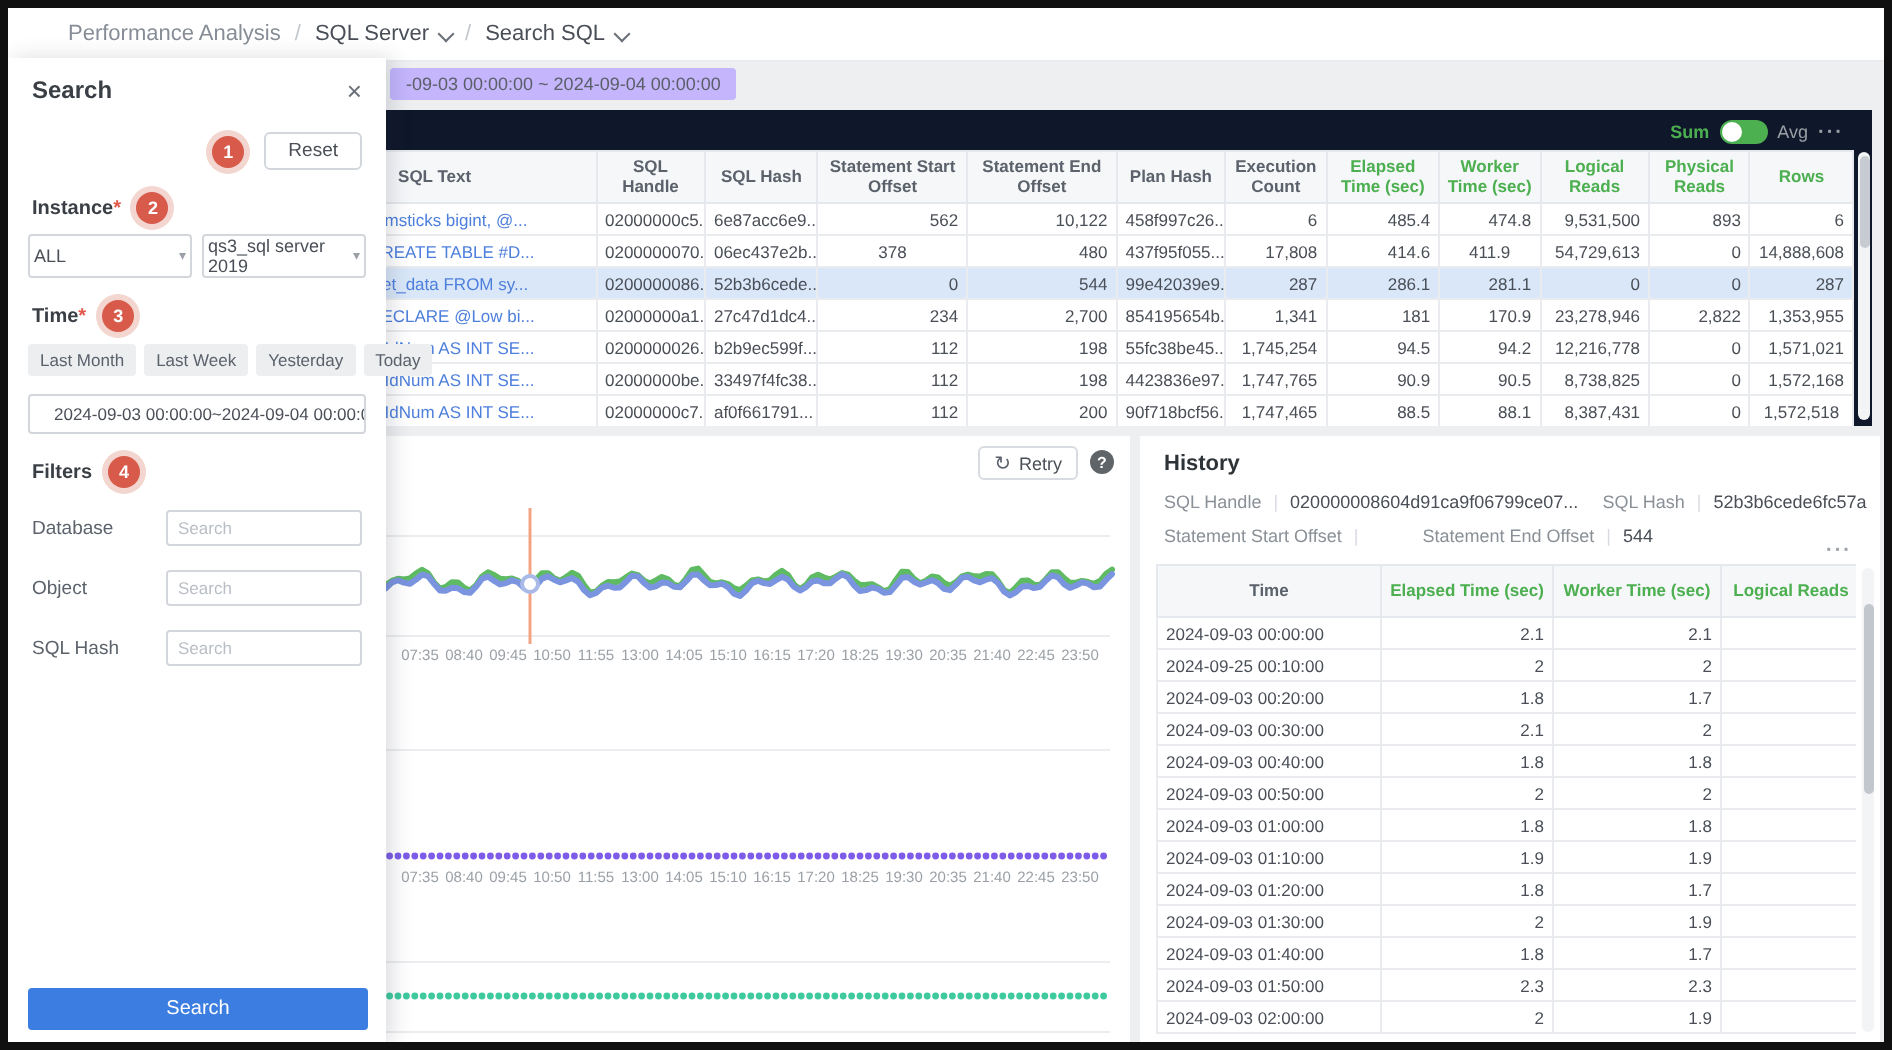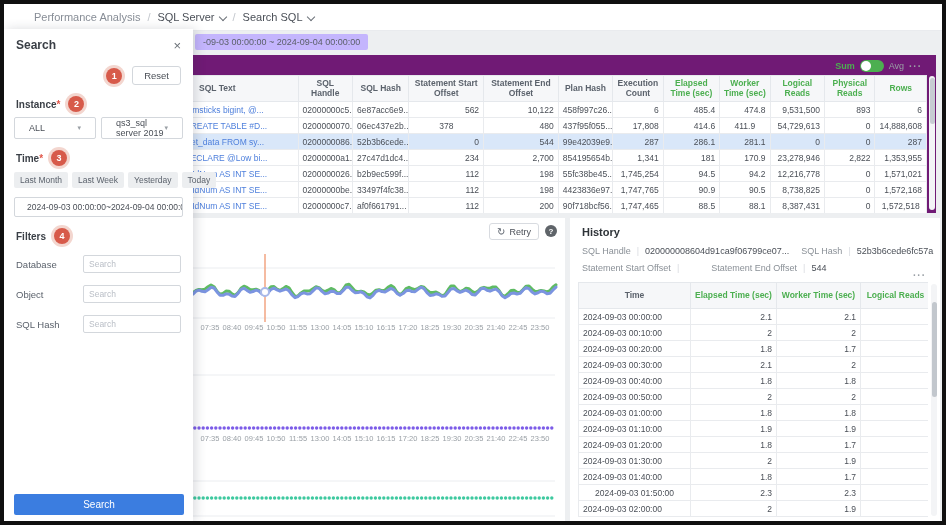--- a/index.html
+++ b/index.html
@@ -11,21 +11,21 @@
   .crumb-muted{color:#878d96;}
   .sep{color:#c3c7cd;}
   .chev{display:inline-block;width:5px;height:5px;border-right:1.3px solid #6a7077;border-bottom:1.3px solid #6a7077;
         transform:rotate(45deg);margin-left:5px;vertical-align:2px;}
   .crumb-item{display:flex;align-items:center;}
   
   .content{position:absolute;top:26px;left:0;right:0;bottom:0;}
   .chip{position:absolute;left:191px;top:4px;height:16px;background:#c4b5fd;border-radius:2px;display:flex;
         align-items:center;padding:0 8px;font-size:9px;color:#5a5f68;}
   
-  .results{position:absolute;left:6px;top:25px;width:926px;height:158px;background:#701a75;}
+  .results{position:absolute;left:6px;top:25px;width:926px;height:158px;background:#0f172a;}
   .aggrow{position:absolute;top:5px;right:14px;display:flex;align-items:center;gap:5px;font-size:9px;}
   .sum{color:#4caf50;font-weight:bold;}
   .avg{color:#9aa0a6;}
   .switch{width:24px;height:12px;border-radius:6px;background:#4caf50;position:relative;}
   .knob{position:absolute;left:1px;top:1px;width:10px;height:10px;border-radius:50%;background:#fff;}
   .dots{color:#9aa0a6;font-size:10px;letter-spacing:1px;font-weight:bold;}
   .tablewrap{position:absolute;top:20px;left:0;right:9px;bottom:0;overflow:hidden;}
   table.dt{border-collapse:collapse;table-layout:fixed;width:100%;font-size:8.5px;color:#4a4f57;}
   .dt th{background:#f6f7f9;border:1px solid #e5e8ec;font-size:8.5px;font-weight:bold;color:#5b626c;text-align:center;
          height:25px;line-height:1.15;padding:0 3px;overflow:hidden;}
@@ -64,21 +64,21 @@
   .closex{font-size:13px;color:#6a7077;font-weight:normal;line-height:1;}
   .resetrow{display:flex;justify-content:flex-end;align-items:center;gap:10px;padding:10px 12px 0;}
   .badge{width:16px;height:16px;border-radius:50%;background:#d75a4a;color:#fff;font-size:9px;font-weight:bold;
          display:flex;align-items:center;justify-content:center;box-shadow:0 0 0 3px #f3d6cf;flex:0 0 auto;}
   .resetbtn{border:1px solid #d3d7dc;border-radius:3px;background:#fff;font-size:9.5px;color:#4a4f57;padding:3px 11px;
             font-family:"Liberation Sans",sans-serif;text-align:right;}
   .fieldlabel{font-size:10px;font-weight:bold;color:#3a3f46;display:flex;align-items:center;gap:8px;padding:11px 12px 5px;}
   .req{color:#e2574a;}
   .selectrow{display:flex;gap:5px;padding:0 10px;}
   .select{flex:1;height:20px;border:1px solid #d3d7dc;border-radius:2px;display:flex;align-items:center;
-          justify-content:space-between;padding:0 14px;font-size:9px;color:#4a4f57;background:#fff;}
+          justify-content:space-between;padding:0 2px;font-size:9px;color:#4a4f57;background:#fff;}
   .caret{color:#9aa0a6;font-size:7px;}
   .chips{display:flex;gap:4px;padding:1px 10px;}
   .qchip{background:#eceef0;border-radius:2px;font-size:8.5px;color:#5b626c;padding:3px 6px;white-space:nowrap;}
   .daterow{margin:8px 10px 0;height:18px;border:1px solid #d3d7dc;border-radius:2px;display:flex;align-items:center;
            gap:6px;padding:0 6px;font-size:8.5px;color:#4a4f57;white-space:nowrap;overflow:hidden;}
   .filterrow{display:flex;align-items:center;justify-content:space-between;padding:6px 12px;}
   .flabel{font-size:9.5px;color:#5b626c;}
   .finput{width:86px;height:16px;border:1px solid #d3d7dc;border-radius:2px;font-size:8.5px;padding:0 5px;color:#4a4f57;
           font-family:"Liberation Sans",sans-serif;}
   .finput::placeholder{color:#b9bec6;}
@@ -614,21 +614,21 @@
               </tr>
             </thead>
             <tbody>
               <tr>
                 <td style="text-align: left;">2024-09-03 00:00:00</td>
                 <td style="text-align: right;">2.1</td>
                 <td style="text-align: right;">2.1</td>
                 <td style="text-align: right;"></td>
               </tr>
               <tr>
-                <td style="text-align: left;">2024-09-03 00:10:00</td>
+                <td style="text-align: left;">2024-09-25 00:10:00</td>
                 <td style="text-align: right;">2</td>
                 <td style="text-align: right;">2</td>
                 <td style="text-align: right;"></td>
               </tr>
               <tr>
                 <td style="text-align: left;">2024-09-03 00:20:00</td>
                 <td style="text-align: right;">1.8</td>
                 <td style="text-align: right;">1.7</td>
                 <td style="text-align: right;"></td>
               </tr>
@@ -674,21 +674,21 @@
                 <td style="text-align: right;">1.9</td>
                 <td style="text-align: right;"></td>
               </tr>
               <tr>
                 <td style="text-align: left;">2024-09-03 01:40:00</td>
                 <td style="text-align: right;">1.8</td>
                 <td style="text-align: right;">1.7</td>
                 <td style="text-align: right;"></td>
               </tr>
               <tr>
-                <td style="text-align: center;">2024-09-03 01:50:00</td>
+                <td style="text-align: left;">2024-09-03 01:50:00</td>
                 <td style="text-align: right;">2.3</td>
                 <td style="text-align: right;">2.3</td>
                 <td style="text-align: right;"></td>
               </tr>
               <tr>
                 <td style="text-align: left;">2024-09-03 02:00:00</td>
                 <td style="text-align: right;">2</td>
                 <td style="text-align: right;">1.9</td>
                 <td style="text-align: right;"></td>
               </tr>

